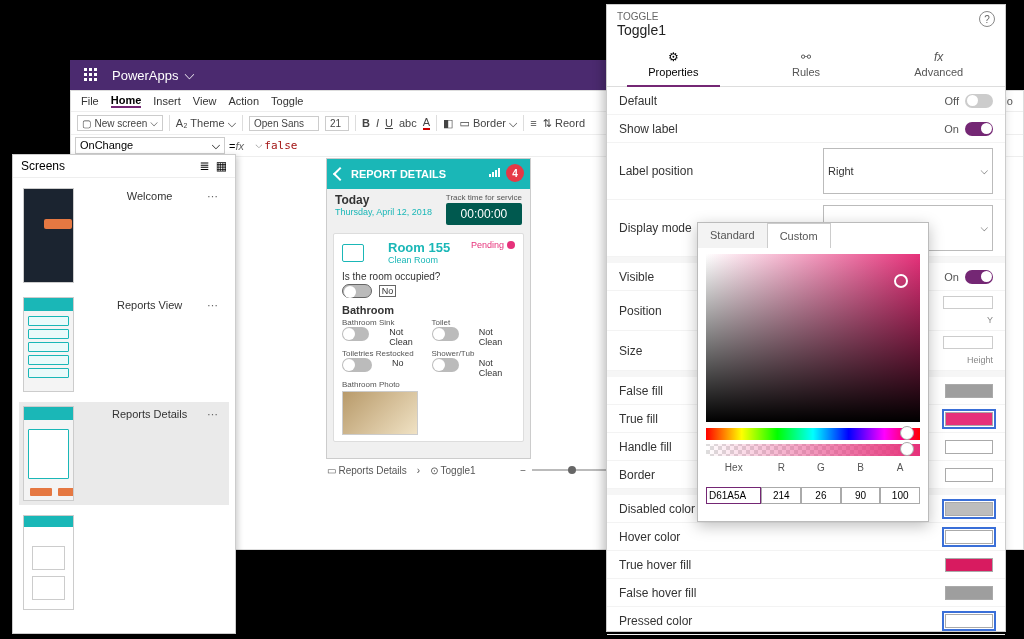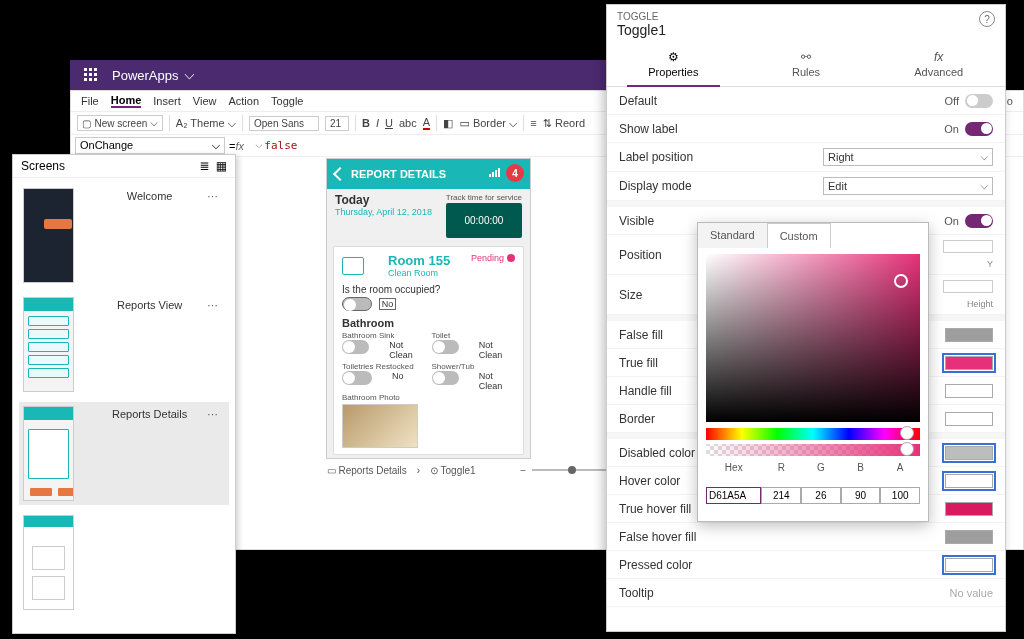--- a/index.html
+++ b/index.html
@@ -42,21 +42,21 @@
 .canvas-inner { position:absolute; inset:0; background:#f0f0f0; }
 .ph-header { background: #1ab7b7; color: #fff; height: 30px; display: flex; align-items: center; padding: 0 8px; font-size: 11px; font-weight: 600; gap:6px; position:relative;}
 .ph-header .back { width:10px; height:10px; border-left:2px solid #fff; border-bottom:2px solid #fff; transform:rotate(45deg);}
 .ph-header .badge { position:absolute; right:6px; top:5px; background:#e63946; color:#fff; width:18px; height:18px; border-radius:50%; display:flex; align-items:center; justify-content:center; font-size:10px;}
 .ph-header .sig { position:absolute; right:30px; top:9px; display:flex; gap:1px; align-items:flex-end;}
 .ph-header .sig span { width:2px; background:#fff;}
 .ph-sub { display:flex; justify-content:space-between; padding:4px 8px; background:#f0f0f0;}
 .ph-sub .today { font-size:12px; color:#333; font-weight:600;}
 .ph-sub .date { font-size:9px; color:#1ab7b7;}
 .ph-sub .timer-lbl { font-size:8px; color:#555; text-align:center;}
-.ph-sub .timer { background:#00594f; color:#fff; padding:12px 6px; font-size:10px; border-radius:2px; margin-top:1px;}
+.ph-sub .timer { background:#00594f; color:#fff; padding:4px 6px; font-size:12px; border-radius:2px; margin-top:1px;}
 .card { background:#fff; margin:4px 6px; border:1px solid #ddd; border-radius:2px; padding:6px 8px; font-size:10px; color:#333; position:relative;}
 .card .room-title { color:#1ab7b7; font-weight:700; font-size:13px;}
 .card .room-sub { color:#1ab7b7; font-size:9px;}
 .card .pending { position:absolute; right:8px; top:6px; color:#e6317a; font-size:9px; display:flex; align-items:center; gap:3px;}
 .card .pending::after { content:""; width:8px; height:8px; background:#e6317a; border-radius:50%;}
 .bed-icon { width:22px; height:18px; border:1.5px solid #1ab7b7; border-radius:2px; position:relative; display:inline-block; vertical-align:middle; margin-right:4px;}
 .q { font-size:10px; margin-top:6px; color:#333;}
 .toggle { width:30px; height:14px; background:#bbb; border-radius:8px; position:relative; display:inline-block; vertical-align:middle;}
 .toggle::after { content:""; position:absolute; width:12px; height:12px; background:#fff; border-radius:50%; top:1px; left:1px;}
 .toggle.sel { border:1.5px solid #666;}
@@ -87,21 +87,21 @@
 .props-tabs .tab { flex:1; text-align:center; padding:8px 0; font-size:11px; color:#555; position:relative;}
 .props-tabs .tab.active { color:#000;}
 .props-tabs .tab.active::after { content:""; position:absolute; left:15%; right:15%; bottom:-1px; height:2px; background:#742774;}
 .props-tabs .tab .ic { display:block; font-size:12px; margin-bottom:2px;}
 .prop-row { display:flex; align-items:center; justify-content:space-between; padding:5px 12px; font-size:12px; color:#333; border-bottom:1px solid #f3f3f3; min-height:28px;}
 .prop-row .val { display:flex; align-items:center; gap:6px; font-size:11px; color:#555;}
 .p-toggle { width:28px; height:14px; background:#ccc; border-radius:8px; position:relative;}
 .p-toggle.on { background:#742774;}
 .p-toggle::after { content:""; position:absolute; width:11px; height:11px; background:#fff; border-radius:50%; top:1.5px; left:1.5px;}
 .p-toggle.on::after { left:auto; right:1.5px;}
-.p-select { border:1px solid #bbb; width:170px; padding:2px 4px; font-size:11px; display:flex; justify-content:space-between; align-items:center;}
+.p-select { border:1px solid #bbb; width:170px; padding:16px 4px; font-size:11px; display:flex; justify-content:space-between; align-items:center;}
 .p-select::after { content:"⌵"; font-size:10px; color:#666;}
 .swatch { width:48px; height:14px; border:1px solid #aaa;}
 .swatch.sel { outline:2px solid #3a6fd8; outline-offset:1px;}
 .help { position:absolute; top:6px; right:10px; width:16px; height:16px; border:1px solid #888; border-radius:50%; font-size:10px; display:flex; align-items:center; justify-content:center; color:#666;}
 
 
 .picker { position:absolute; top:222px; left:697px; width:232px; height:300px; background:#fff; border:1px solid #bbb; box-shadow:0 4px 14px rgba(0,0,0,0.25); z-index:50;}
 .picker-tabs { display:flex; font-size:11px;}
 .picker-tabs .pt { padding:6px 12px; color:#555;}
 .picker-tabs .pt.active { background:#fff; border:1px solid #ccc; border-bottom:none;}

